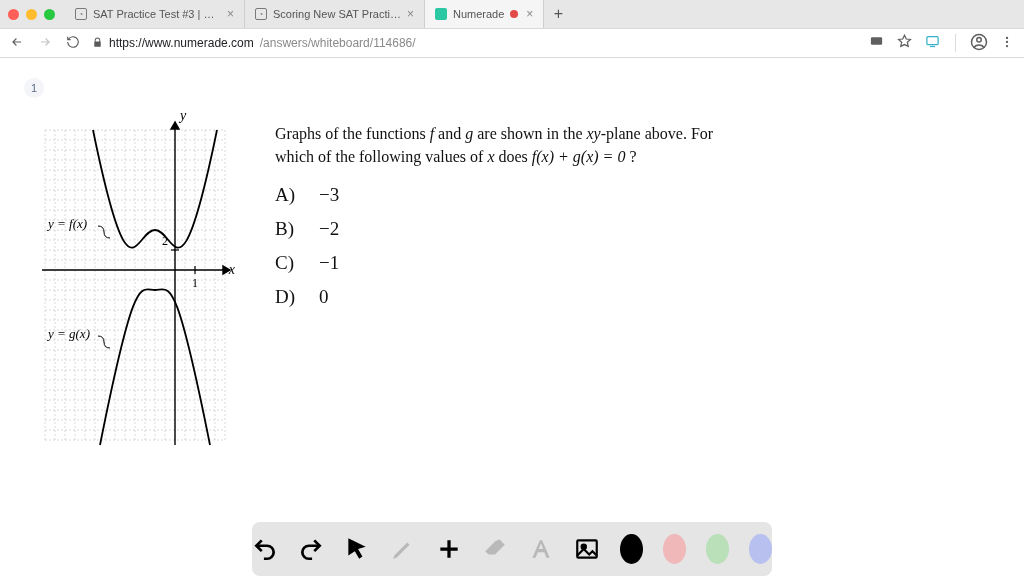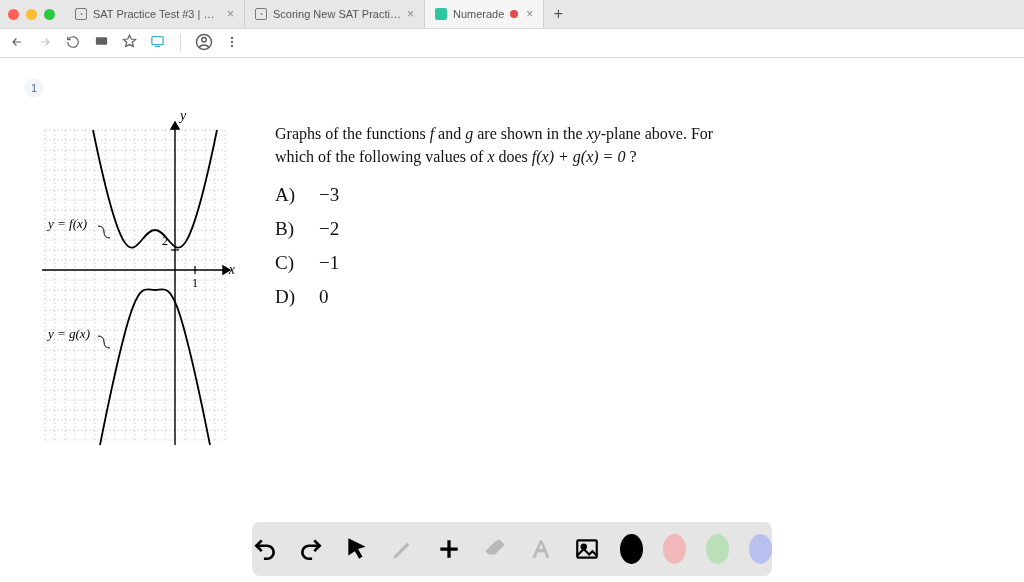--- a/index.html
+++ b/index.html
@@ -93,20 +93,29 @@
   <div class="navbtn dis">
     <svg width="14" height="14" viewBox="0 0 24 24" fill="none" stroke="#c4c4c4" stroke-width="2">
         <path d="M5 12h14M13 6l6 6-6 6"></path>
       </svg>
   </div>
   <div class="navbtn">
     <svg width="14" height="14" viewBox="0 0 24 24" fill="none" stroke="#606060" stroke-width="2">
         <path d="M3 12a9 9 0 1 0 3-6.7L3 8"></path>
         <path d="M3 3v5h5"></path>
       </svg>
+  </div>
+  <div class="url">
+    <span class="lock">
+      <svg width="11" height="11" viewBox="0 0 24 24" fill="#5a5a5a">
+          <path d="M6 10V7a6 6 0 1 1 12 0v3h1v11H5V10h1zm2 0h8V7a4 4 0 1 0-8 0v3z"></path>
+        </svg>
+    </span>
+    <span class="host">https://www.numerade.com</span>
+      <span class="path">/answers/whiteboard/114686/</span>
   </div>
   <div class="rico">
     <svg width="15" height="15" viewBox="0 0 24 24" fill="#606060">
         <rect x="3" y="5" width="18" height="12" rx="2"></rect>
       </svg>
   </div>
   <div class="rico">
     <svg width="15" height="15" viewBox="0 0 24 24" fill="none" stroke="#606060" stroke-width="2">
         <path d="M12 2l2.9 6 6.6.6-5 4.6 1.5 6.5L12 16.9 6 19.7l1.5-6.5-5-4.6 6.6-.6L12 2z"></path>
       </svg>

